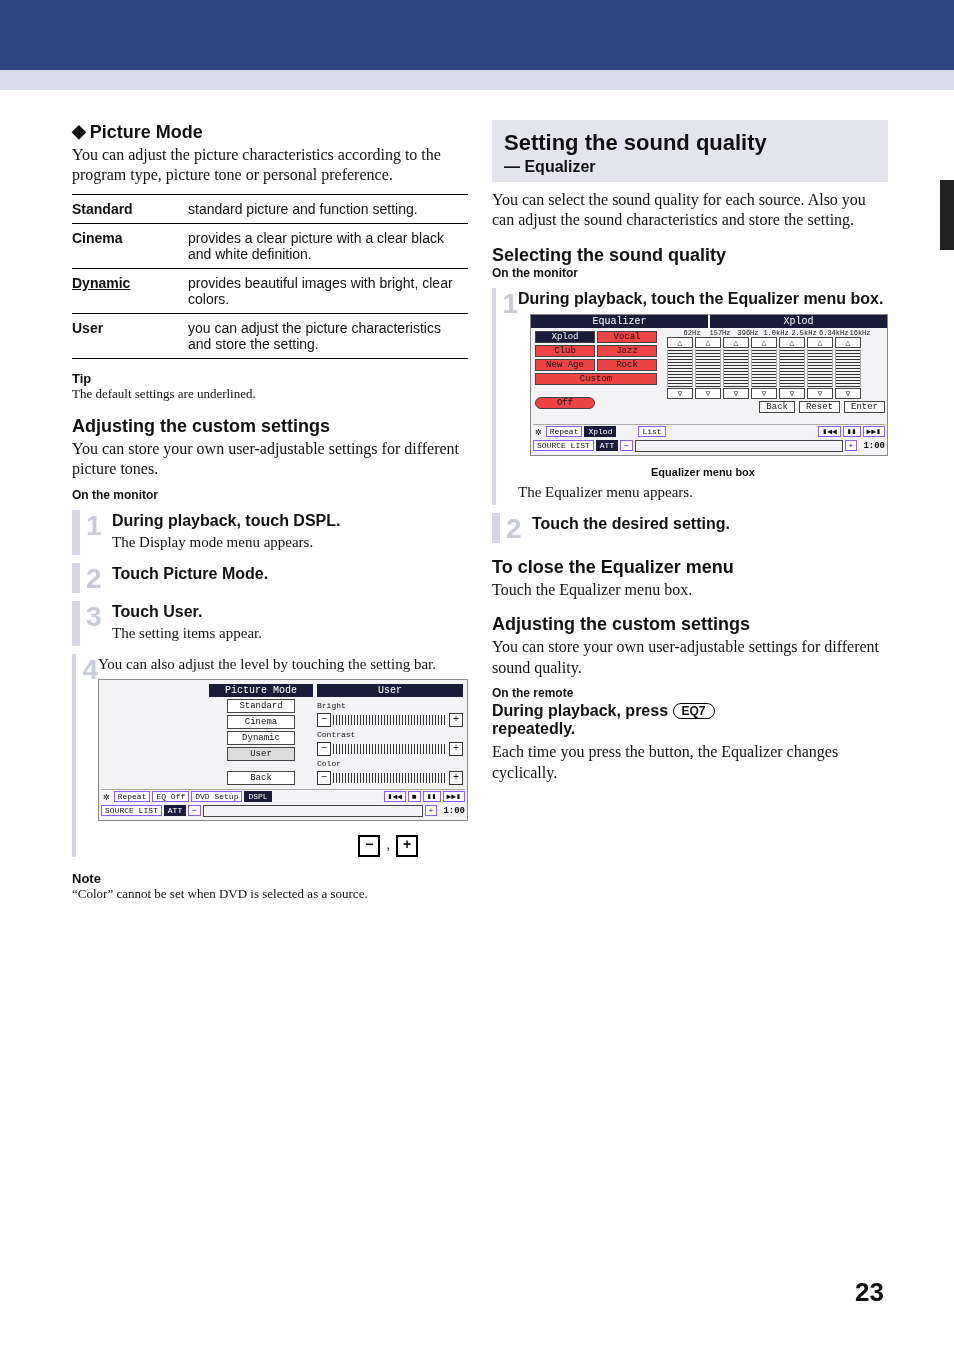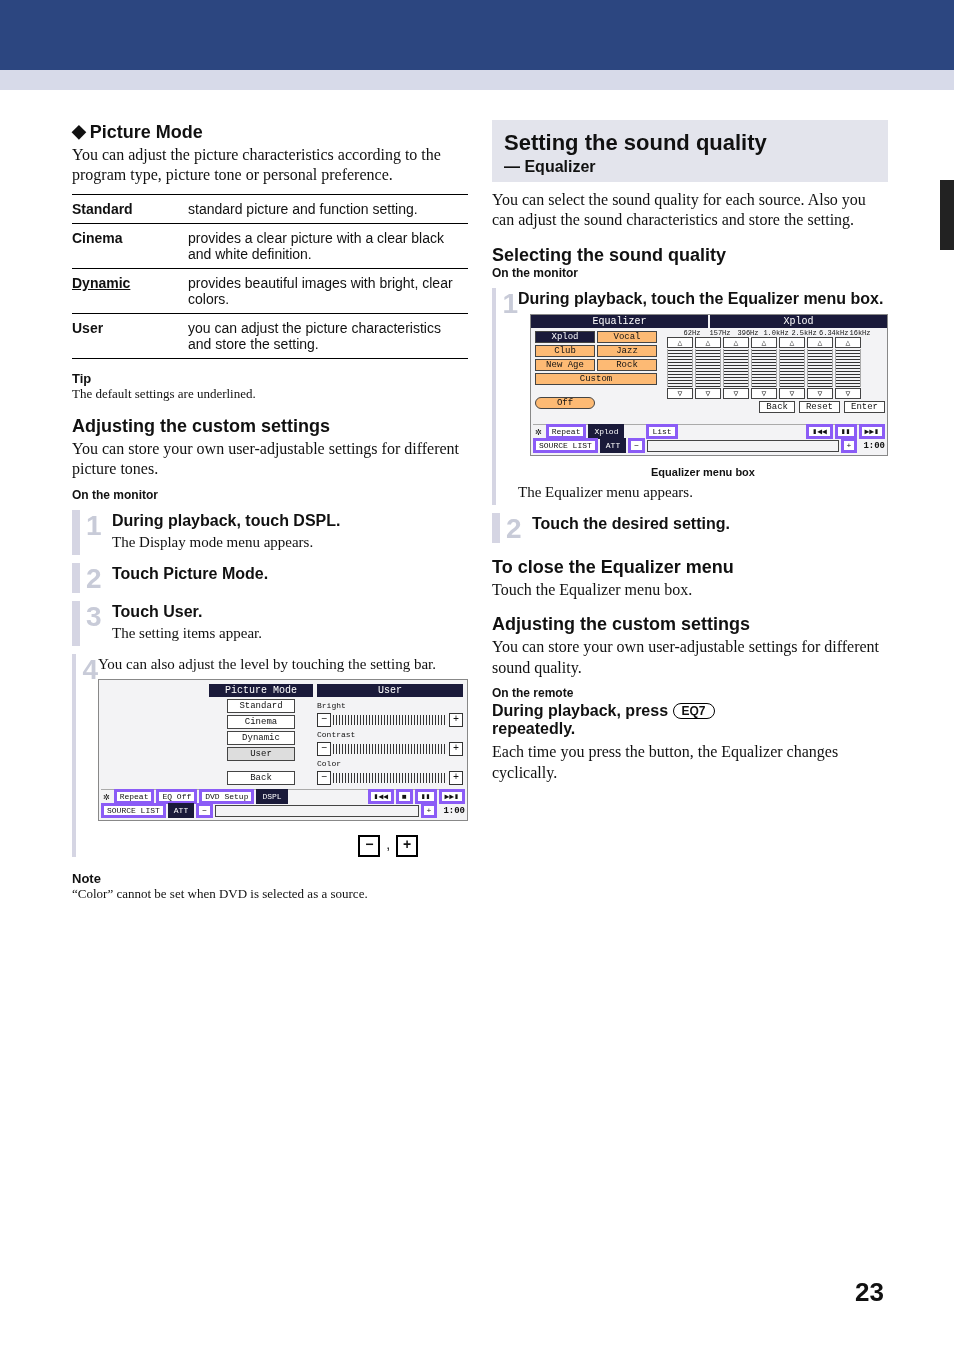--- a/index.html
+++ b/index.html
@@ -126,42 +126,42 @@
   .slider-row {
     display: flex; align-items: center; margin: 3px 0; font-size: 9px;
   }
   .slider-box { border: 1px solid #333; width: 12px; height: 12px; text-align: center; line-height: 12px; font-size: 10px; background: #fff; }
   .slider-bar { flex: 1; height: 10px; margin: 0 2px; background: repeating-linear-gradient(90deg,#333,#333 1px,transparent 1px,transparent 3px); position: relative; }
   .osd-bottom {
     position: absolute; left: 2px; right: 2px; bottom: 2px; height: 28px;
     border-top: 1px solid #aaa;
   }
   .osd-row { display: flex; gap: 2px; align-items: center; height: 14px; }
-  .osd-chip { border: 3px solid #8b5cf6; font-size: 8px; padding: 0 3px; background: #fff; }
+  .osd-chip { border: 1px solid #8b5cf6; font-size: 8px; padding: 0 3px; background: #fff; }
   .osd-chip.dark { background: #1a1a3a; color: #fff; border-color: #1a1a3a; }
   .osd-prog { flex: 1; height: 10px; border: 1px solid #444; background: linear-gradient(90deg,#1a1a3a 32%,repeating-linear-gradient(90deg,#888,#888 1px,transparent 1px,transparent 3px) 32%); }
   .osd-time { font-weight: bold; font-size: 9px; margin-left: 4px; }
   .gear { font-size: 11px; margin: 0 2px; }
 
   .sq-icons { text-align: right; padding-right: 48px; margin-top: 14px; font-size: 14px; }
   .sq-box { display: inline-block; border: 2px solid #000; width: 18px; height: 18px; line-height: 15px; text-align: center; font-weight: bold; margin: 0 2px; }
 
   
   .eq-osd {
     width: 356px; height: 140px; border: 1px solid #888; background: #f3f3f5;
     font-family: "Courier New", monospace; position: relative; margin: 6px 0 4px 12px;
     font-size: 9px;
   }
   .eq-head { display: flex; }
   .eq-head > div { flex: 1; background: #1a1a3a; color: #fff; text-align: center; padding: 1px 0; font-size: 10px; }
   .eq-head > div:first-child { margin-right: 2px; }
   .eq-main { display: flex; position: absolute; top: 14px; left: 2px; right: 2px; bottom: 30px; }
   .eq-presets { width: 130px; }
   .eq-preset-grid { display: flex; flex-wrap: wrap; gap: 2px; padding: 2px; }
-  .eq-pbtn { border: 1px solid #444; width: 58px; text-align: center; background: #fdba74; padding: 0; font-size: 9px; }
+  .eq-pbtn { border: 1px solid #444; width: 58px; text-align: center; background: #ef4444; padding: 0; font-size: 9px; }
   .eq-pbtn.sel { background: #1a1a3a; color: #fff; }
   .eq-pbtn.wide { width: 120px; }
   .eq-off { margin: 10px 0 0 2px; border-radius: 6px; }
   .eq-bands { flex: 1; padding-left: 4px; }
   .eq-freq { display: flex; gap: 2px; font-size: 7px; justify-content: center; }
   .eq-freq span { width: 26px; text-align: center; }
   .eq-arrows { display: flex; gap: 2px; }
   .eq-arrows span { width: 24px; border: 1px solid #444; text-align: center; font-size: 8px; background: #fff; }
   .eq-sliders { display: flex; gap: 2px; height: 38px; margin: 1px 0; }
   .eq-sliders span { width: 24px; background: repeating-linear-gradient(0deg,#333,#333 1px,transparent 1px,transparent 3px); border-left: 1px solid #aaa; border-right: 1px solid #aaa; }

